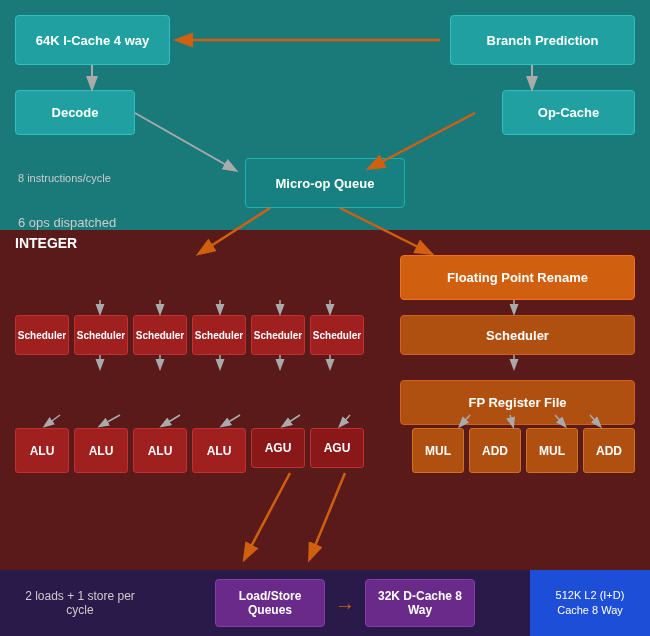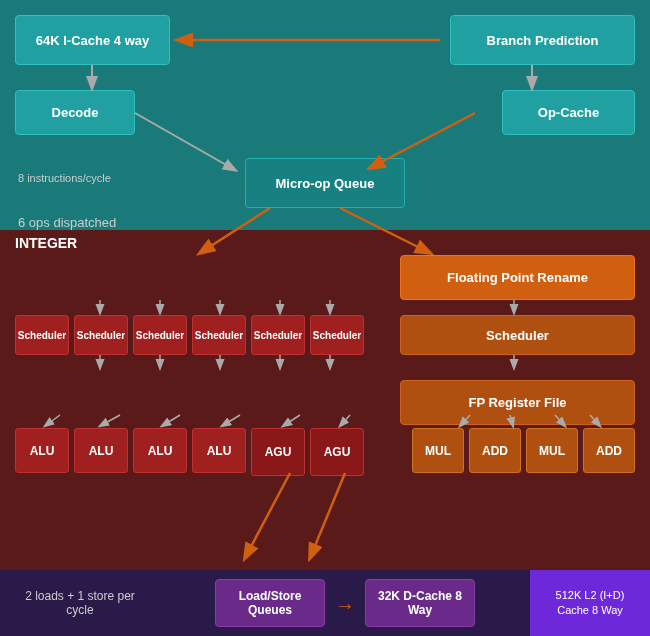--- a/index.html
+++ b/index.html
@@ -245,21 +245,21 @@
       border: 1px solid #c03030;
       display: flex;
       align-items: center;
       justify-content: center;
       color: white;
       border-radius: 3px;
     }
 
     .agu-box {
       width: 54px;
-      height: 48px;
+      height: 40px;
       font-size: 12px;
       font-weight: bold;
       background: #8a1818;
       border: 1px solid #c03030;
       display: flex;
       align-items: center;
       justify-content: center;
       color: white;
       border-radius: 3px;
     }
@@ -319,21 +319,21 @@
     }
 
     .dcache-box {
       width: 110px;
       height: 48px;
       font-size: 12px;
     }
 
     .bottom-right {
       flex: 0 0 120px;
-      background: #6d28d9;
+      background: #1d4ed8;
       display: flex;
       align-items: center;
       justify-content: center;
       padding: 10px;
     }
 
     .bottom-right-text {
       color: white;
       font-size: 11px;
       text-align: center;

